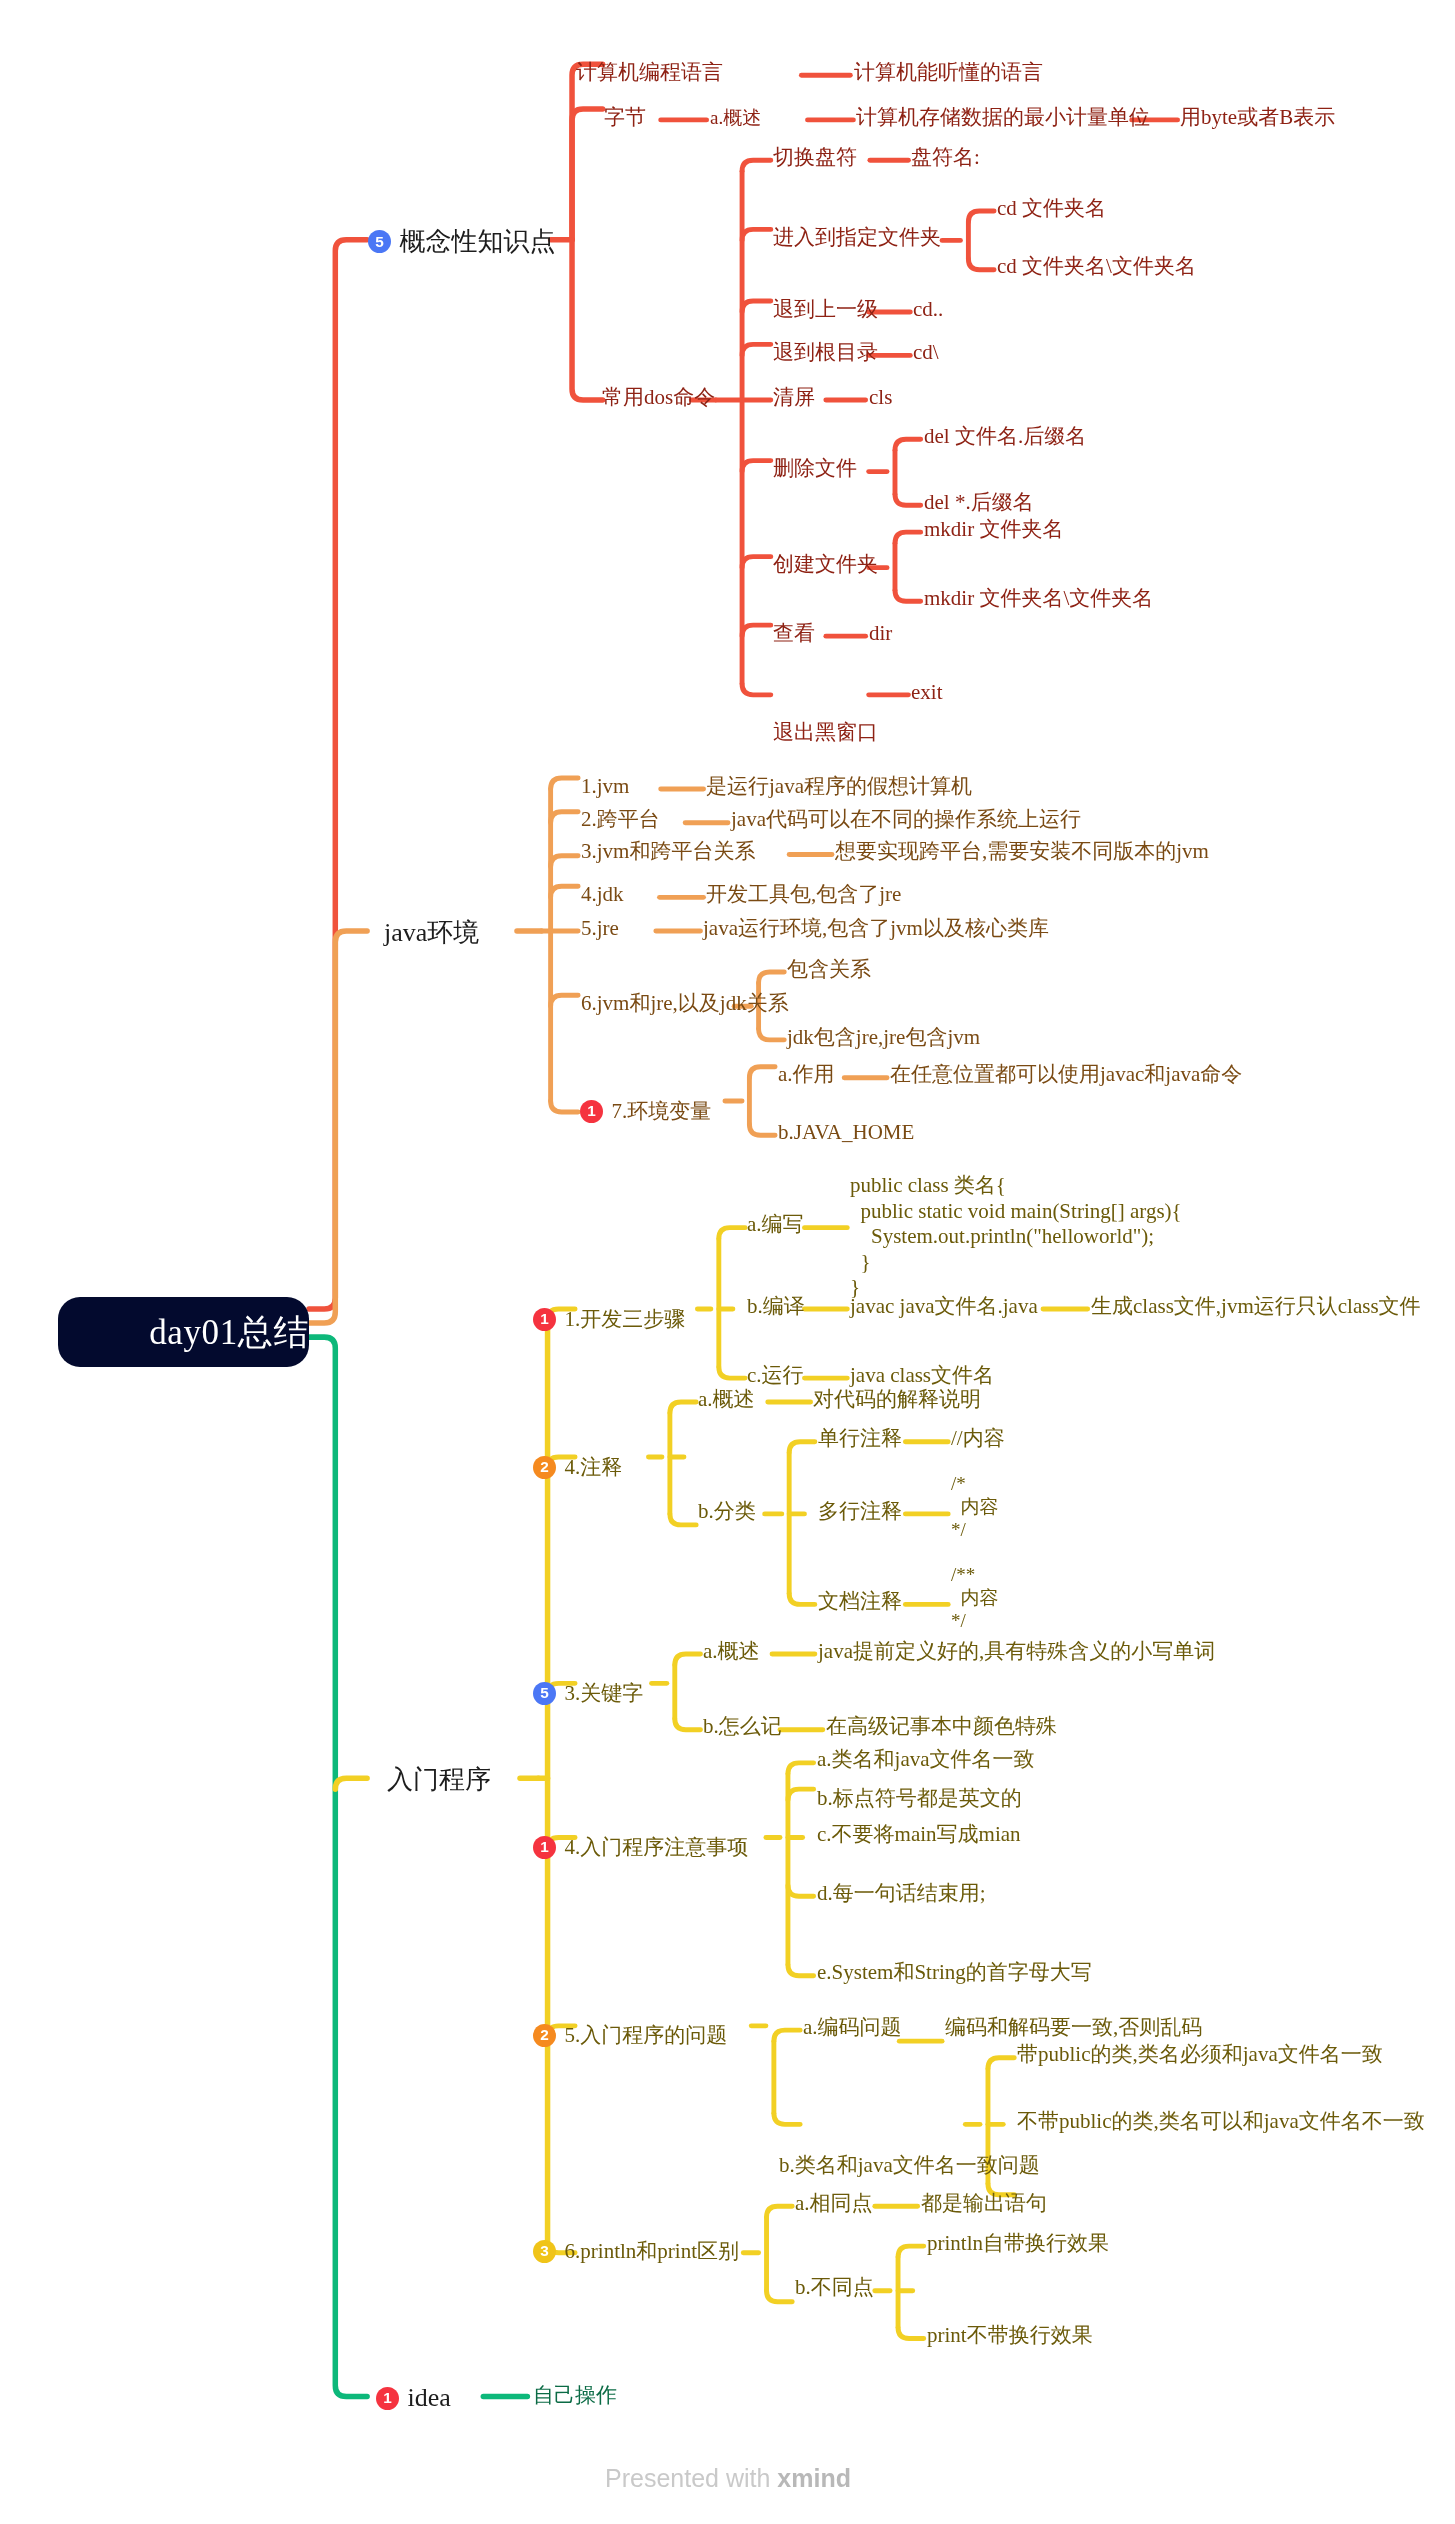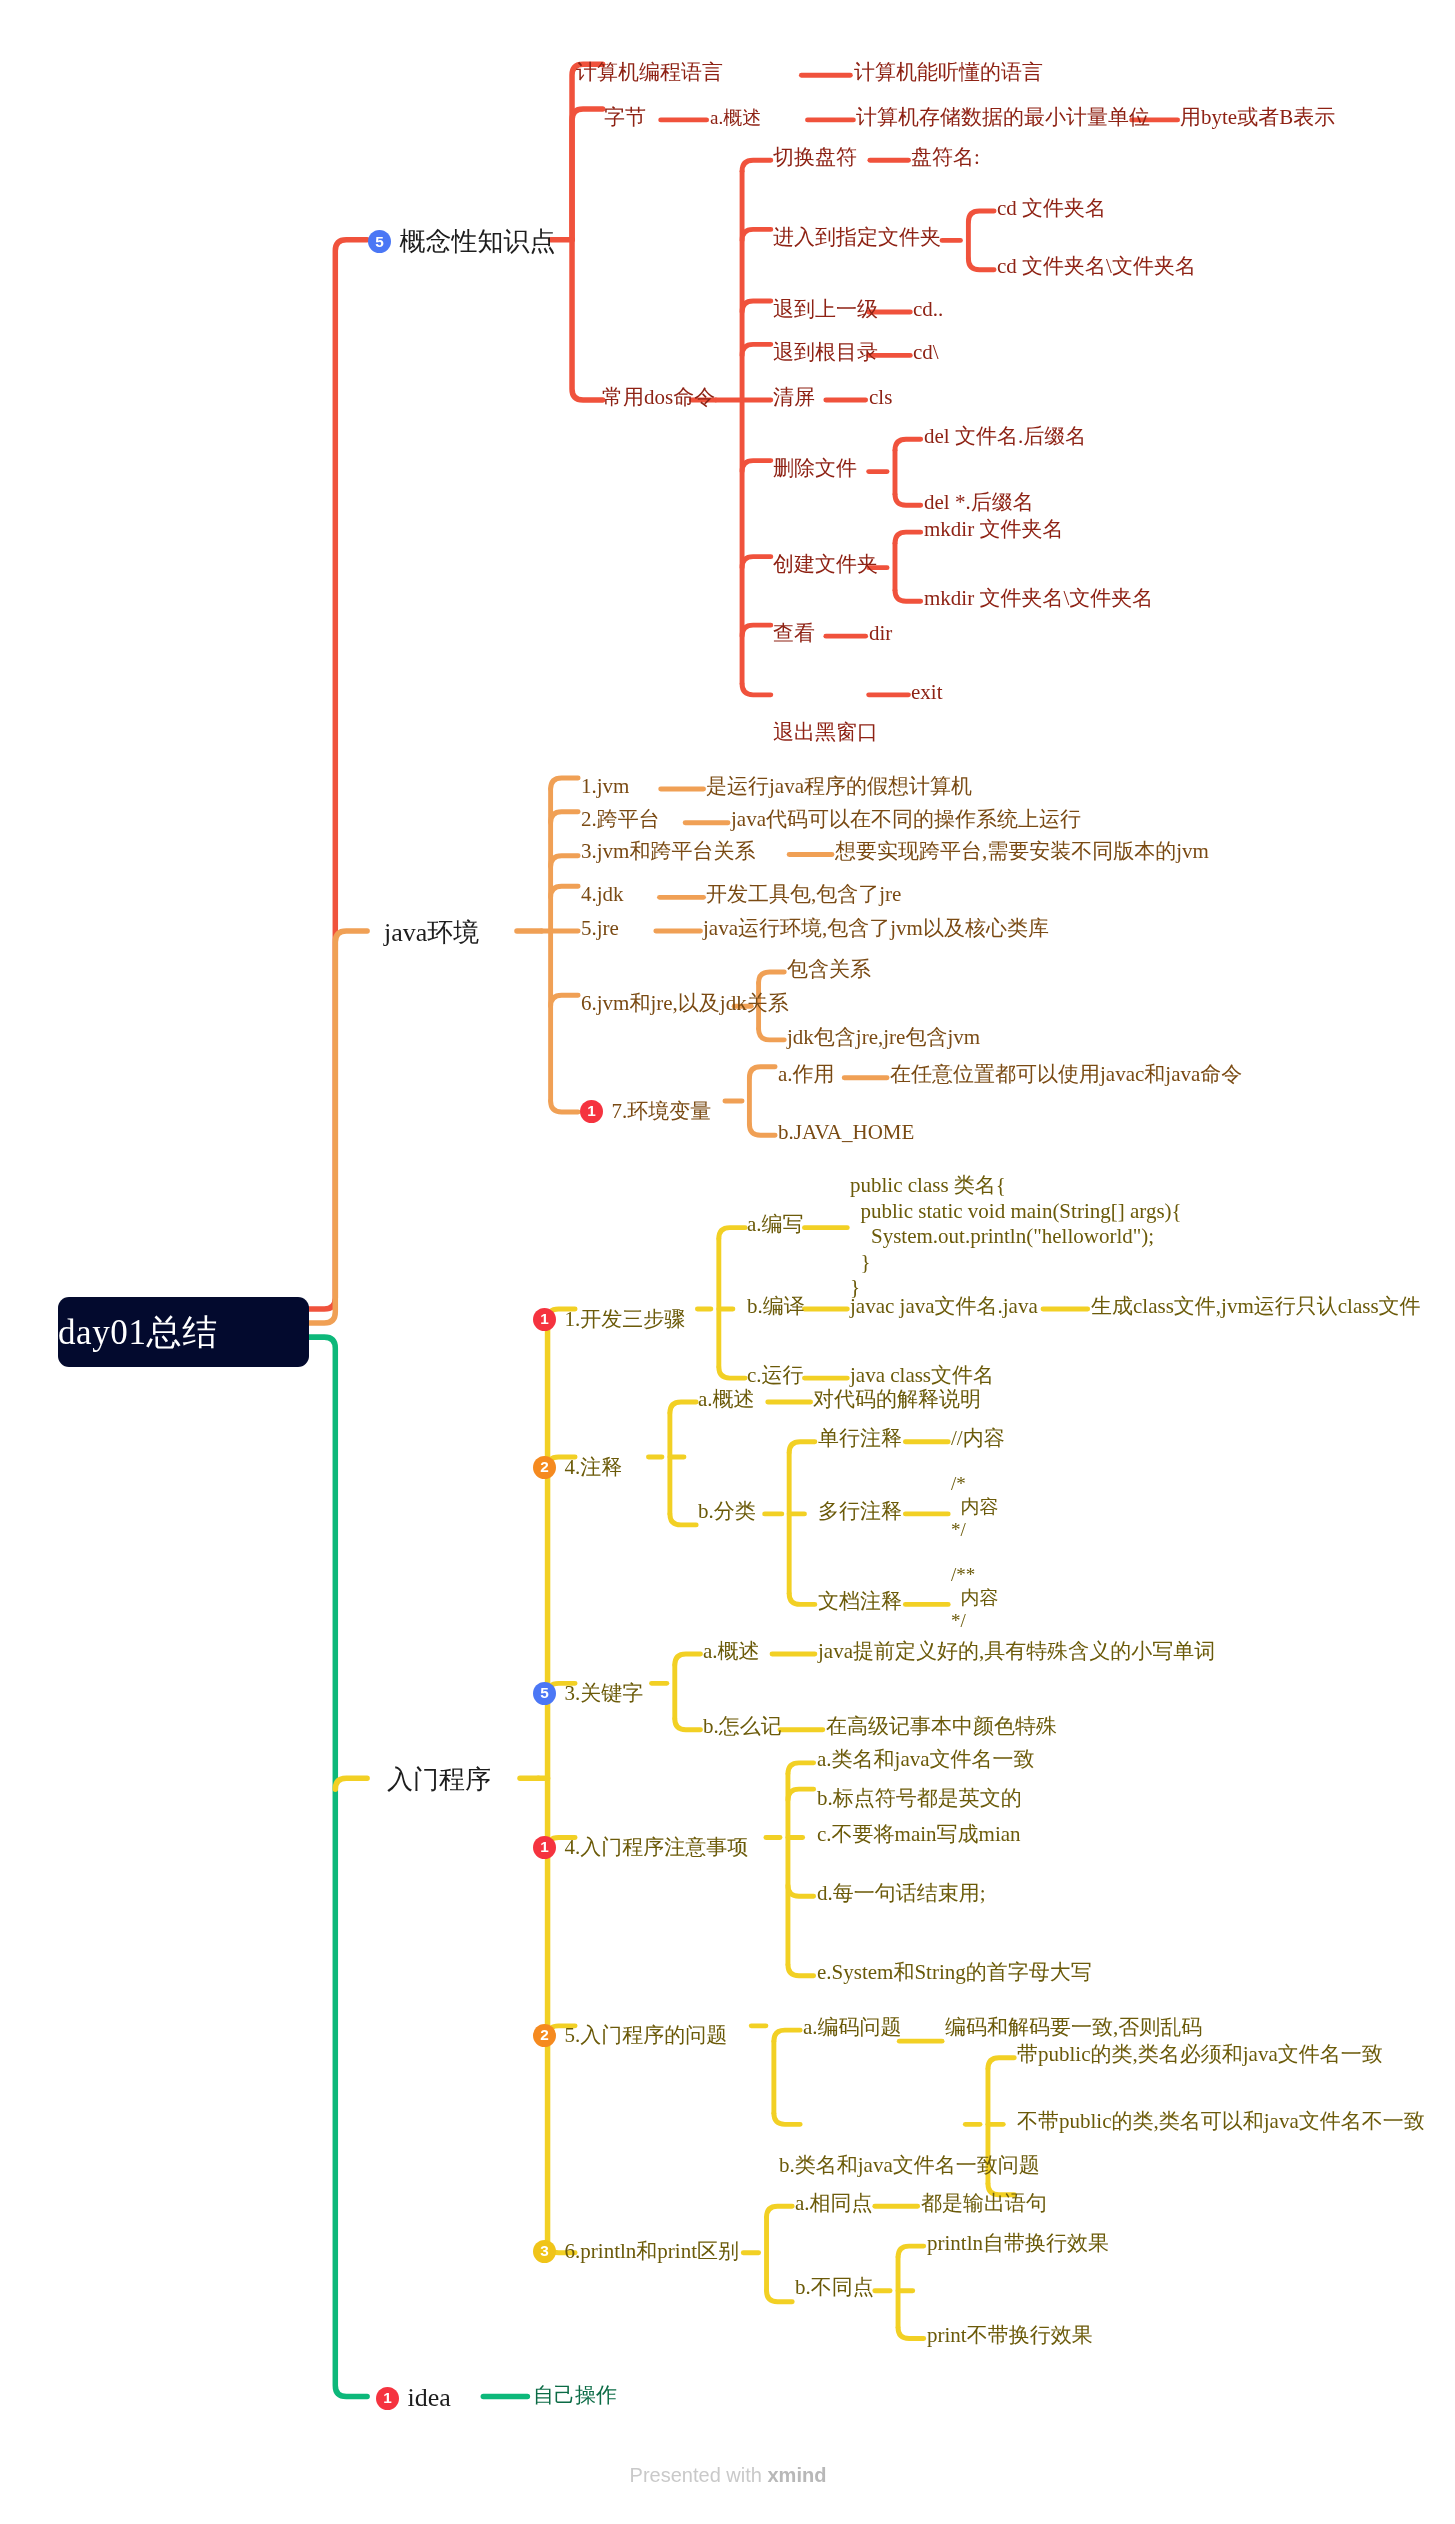--- a/index.html
+++ b/index.html
@@ -5,21 +5,21 @@
   html,body{margin:0;padding:0;background:#ffffff;}
   #root{position:relative;width:1456px;height:2525px;background:#fff;
         font-family:"Liberation Serif","DejaVu Serif",serif;overflow:hidden;}
   svg.links{position:absolute;left:0;top:0;width:1456px;height:2525px;pointer-events:none;}
   .node{position:absolute;white-space:pre;line-height:1.22;}
   .topic{position:absolute;display:flex;align-items:center;white-space:nowrap;}
   .topic .txt{white-space:pre;}
 
   
   #central{position:absolute;left:58px;top:1297px;width:251px;height:70px;
-    background:#030A2E;border-radius:11px;display:flex;align-items:center;justify-content:flex-start;}
+    background:#030A2E;border-radius:22px;display:flex;align-items:center;justify-content:flex-end;}
   #central .txt{color:#ffffff;font-size:35px;letter-spacing:0.6px;}
 
   
   .mainlabel{font-size:26px;color:#1d1d1d;}
 
   
   .c-red{color:#8E2214;}
   .c-orange{color:#7A4A13;}
   .c-yellow{color:#6B5A09;}
   .c-green{color:#0B6B45;}
@@ -31,21 +31,21 @@
   .prio{display:inline-flex;align-items:center;justify-content:center;
     width:23px;height:23px;border-radius:50%;color:#fff;font-size:15.3px;
     font-family:"Liberation Sans",sans-serif;font-weight:bold;margin-right:8.6px;flex:0 0 auto;}
   .p1{background:#F5333F;}
   .p2{background:#F58A1F;}
   .p3{background:#F0C419;}
   .p5{background:#4B77F5;}
 
   
   #footer{position:absolute;left:0;top:2464px;width:1456px;text-align:center;
-    color:#c9c9c9;font-size:20px;font-family:"Liberation Sans",sans-serif;}
+    color:#c9c9c9;font-size:25px;font-family:"Liberation Sans",sans-serif;}
   #footer b{color:#b8b8b8;}
 </style>
 </head>
 <body>
 
 <div id="root">
 
   <svg class="links" viewBox="0 0 2380 4128" xmlns="http://www.w3.org/2000/svg" fill="none" stroke-linecap="round">
 
     <path d="M505 2140 L530 2140 Q548 2140 548 2122 L548 410 Q548 392 566 392 L600 392" stroke="#F0523C" stroke-width="9"></path>

